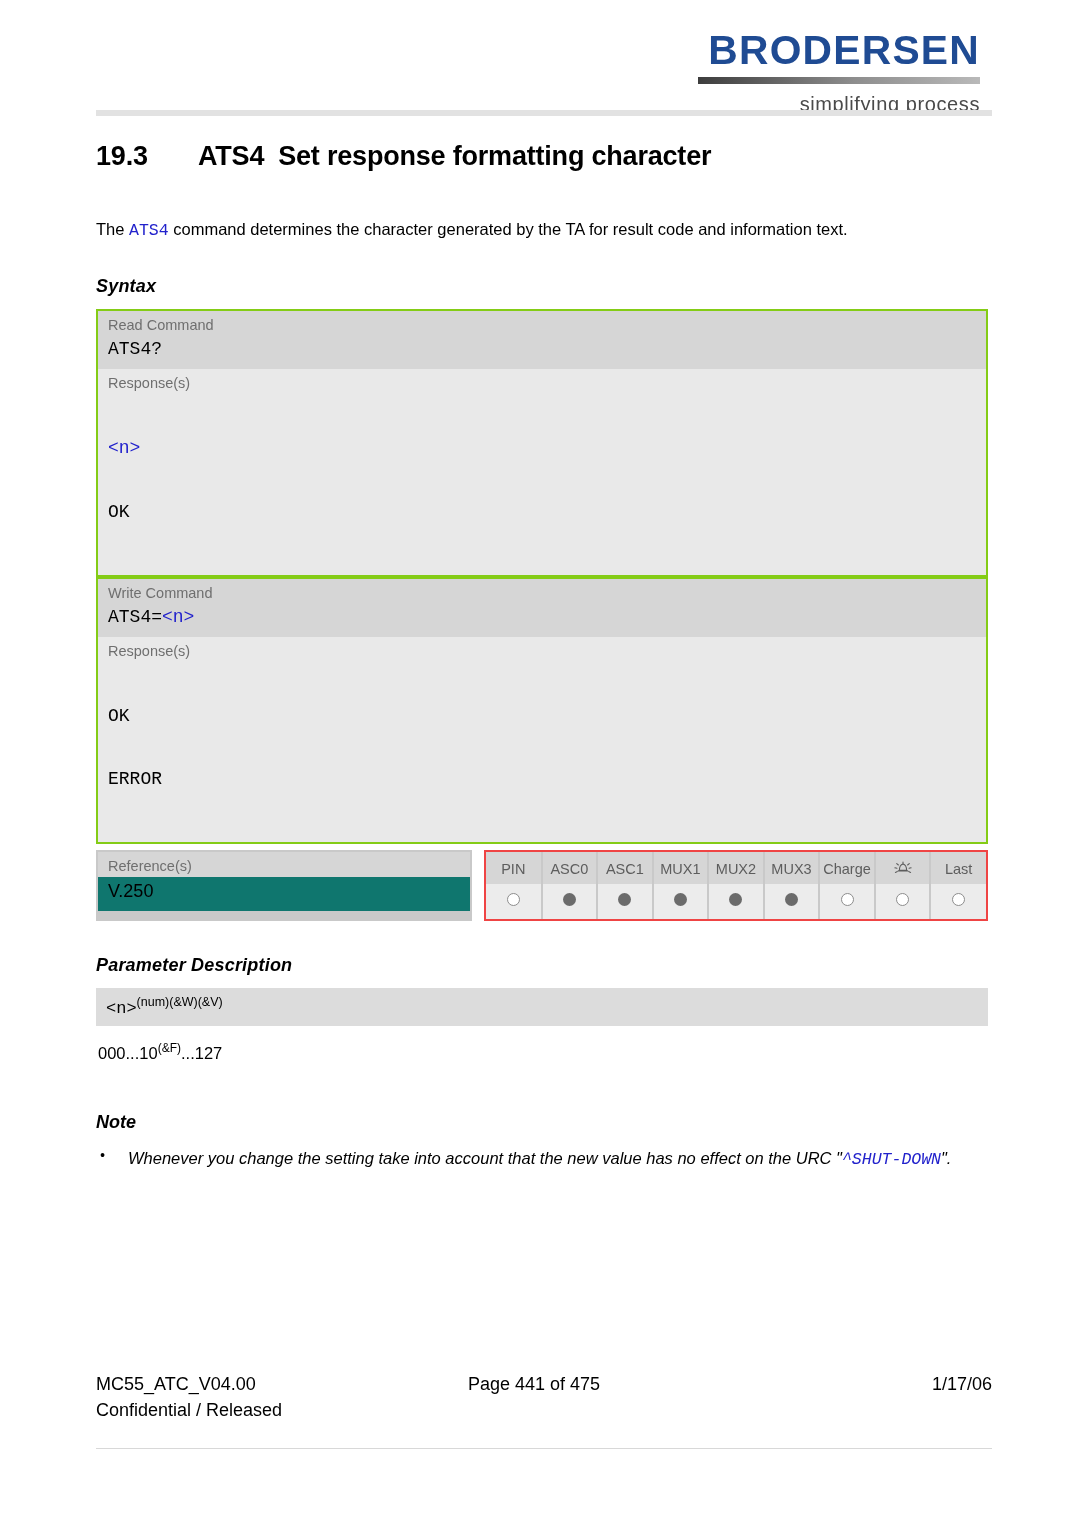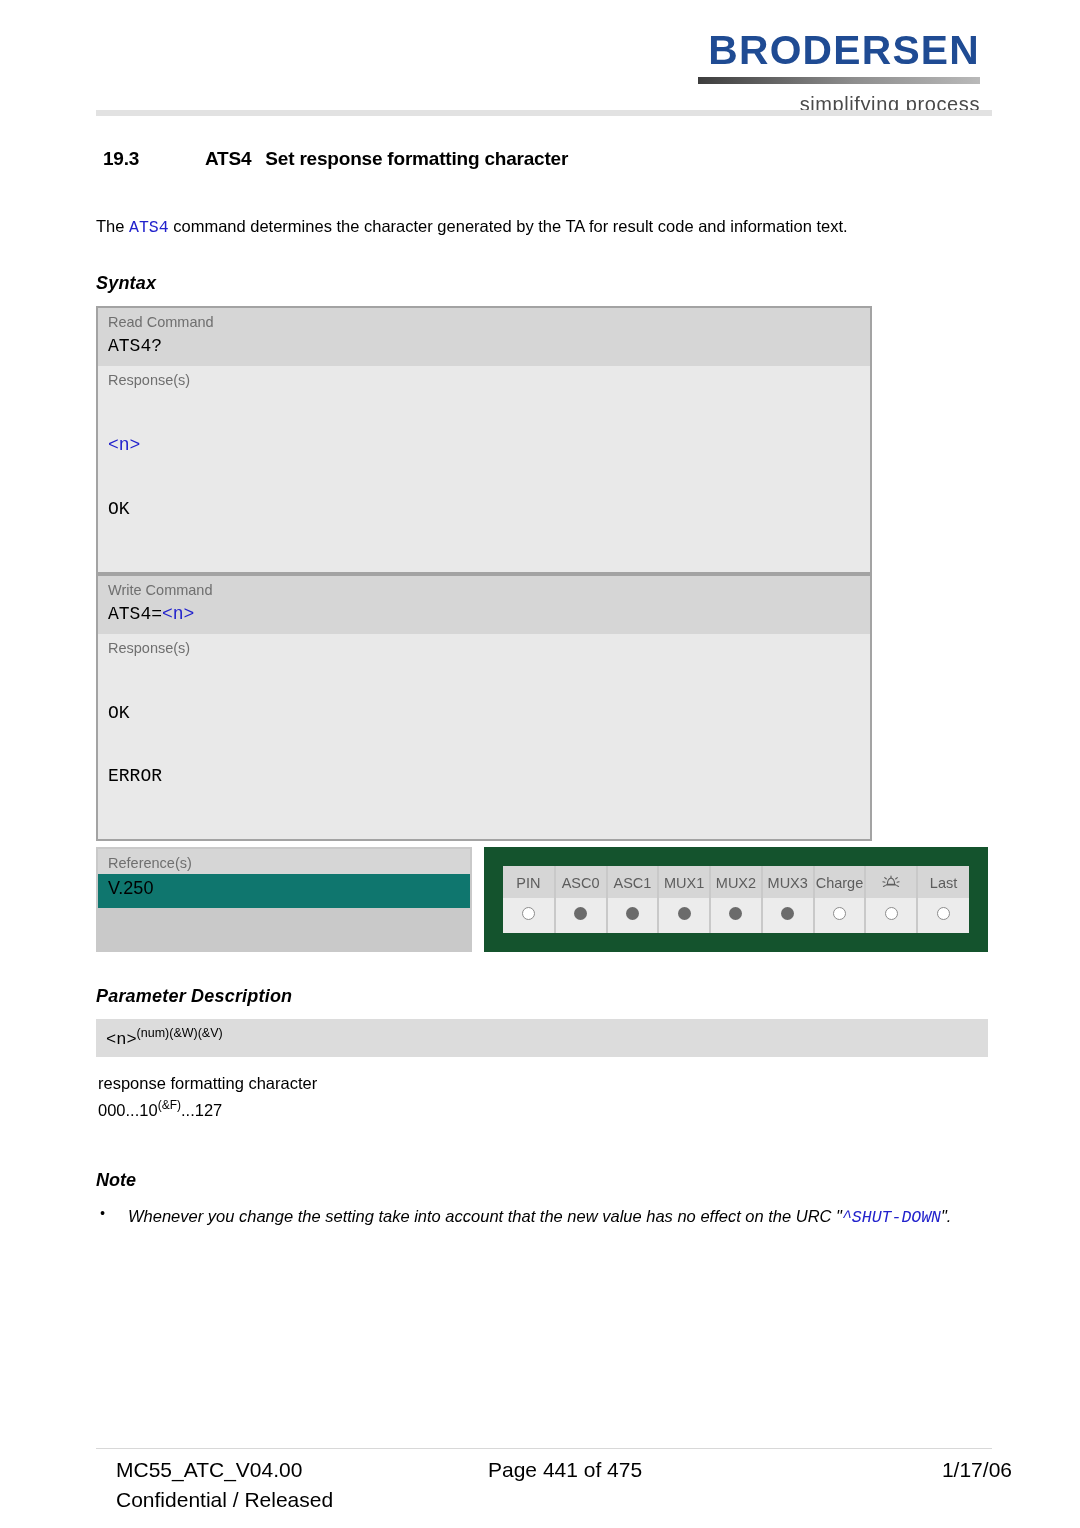--- a/index.html
+++ b/index.html
@@ -67,22 +67,22 @@
 
   
   .content {
     position: absolute;
     left: 96px;
     top: 140px;
     width: 896px;
   }
 
   h1.section-title {
-    margin: 7px;
-    font-size: 19px;
+    margin: 0;
+    font-size: 27px;
     font-weight: bold;
     line-height: 1.25;
     letter-spacing: -0.2px;
   }
   h1.section-title .num {
     display: inline-block;
     width: 102px;
   }
   h1.section-title .cmd {
     display: inline-block;
@@ -105,23 +105,23 @@
     margin: 34px 0 0 0;
     font-size: 18px;
     font-weight: bold;
     font-style: italic;
     letter-spacing: 0.2px;
   }
 
   
   .syntax-block {
     margin-top: 12px;
-    background: #a3a3a3;
+    background: #84cc16;
     padding: 2px;
-    width: 776px;
+    width: 892px;
     box-sizing: border-box;
   }
   .syntax-block + .syntax-block {
     margin-top: 0;
   }
   .blk-label {
     background: #d6d6d6;
     color: #6f6f6f;
     font-size: 14.5px;
     padding: 6px 10px 2px 10px;
@@ -163,22 +163,22 @@
     font-size: 14.5px;
     padding: 6px 10px 3px 10px;
   }
   .ref-value {
     background: #0f766e;
     font-size: 18px;
     padding: 4px 10px 9px 10px;
   }
 
   .cap-box {
-    background: #14532d;
-    padding: 19px;
+    background: #ef4444;
+    padding: 2px;
     flex: 1;
     box-sizing: border-box;
   }
   .cap-table {
     border-collapse: collapse;
     width: 100%;
     table-layout: fixed;
   }
   .cap-table th {
     background: #d6d6d6;
@@ -265,25 +265,24 @@
     position: absolute;
     left: 4px;
     top: -1px;
     font-size: 14px;
   }
 
   
   .page-footer {
     position: absolute;
     left: 96px;
-    top: 1455px;
+    top: 1372px;
     width: 896px;
-    font-size: 21px;
+    font-size: 18px;
     line-height: 1.42;
-    margin-left: 20px;
   }
   .footer-rule {
     position: absolute;
     left: 96px;
     top: 1448px;
     width: 896px;
     height: 1px;
     background: #d8d8d8;
   }
   .footer-row {
@@ -386,21 +385,20 @@
         </tbody>
       </table>
     </div>
   </div>
 
   <h2 class="sub">Parameter Description</h2>
 
   <div class="param-band"><span class="mono">&lt;n&gt;</span><span class="sup">(num)(&amp;W)(&amp;V)</span></div>
 
   <div class="param-body">
-    <div>response formatting character</div>
     <div><span>000...10</span><span class="sup">(&amp;F)</span><span>...127</span></div>
   </div>
 
   <h2 class="note-head">Note</h2>
   <ul class="note-list">
     <li><span>Whenever you change the setting take into account that the new value has no effect on the URC "</span><span class="mono blue">^SHUT-DOWN</span><span>".</span></li>
   </ul>
 
 </div>
 

